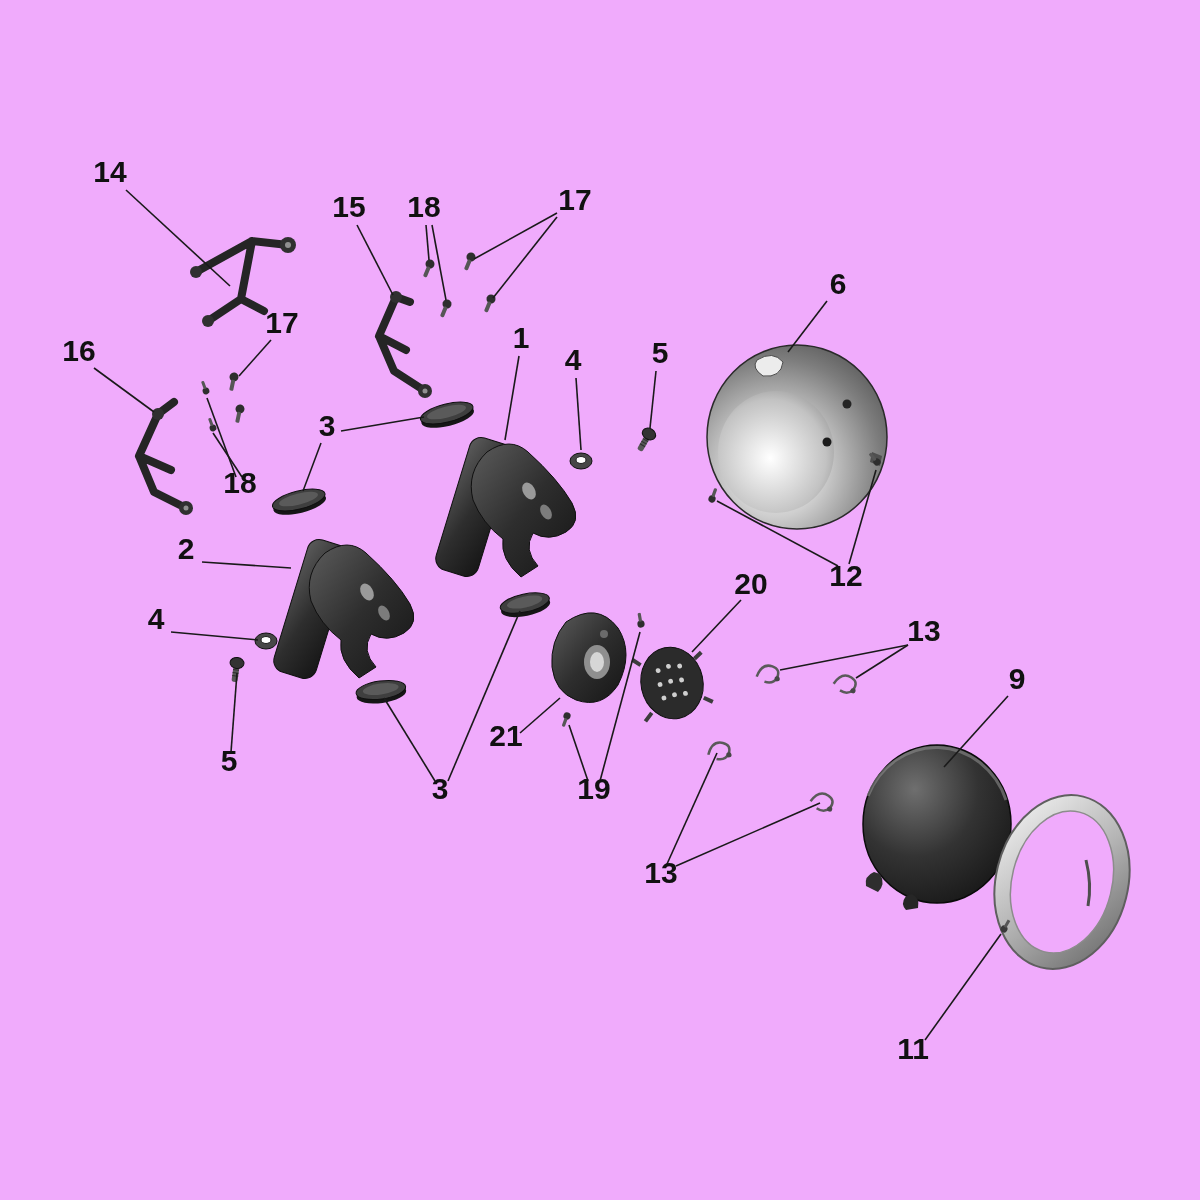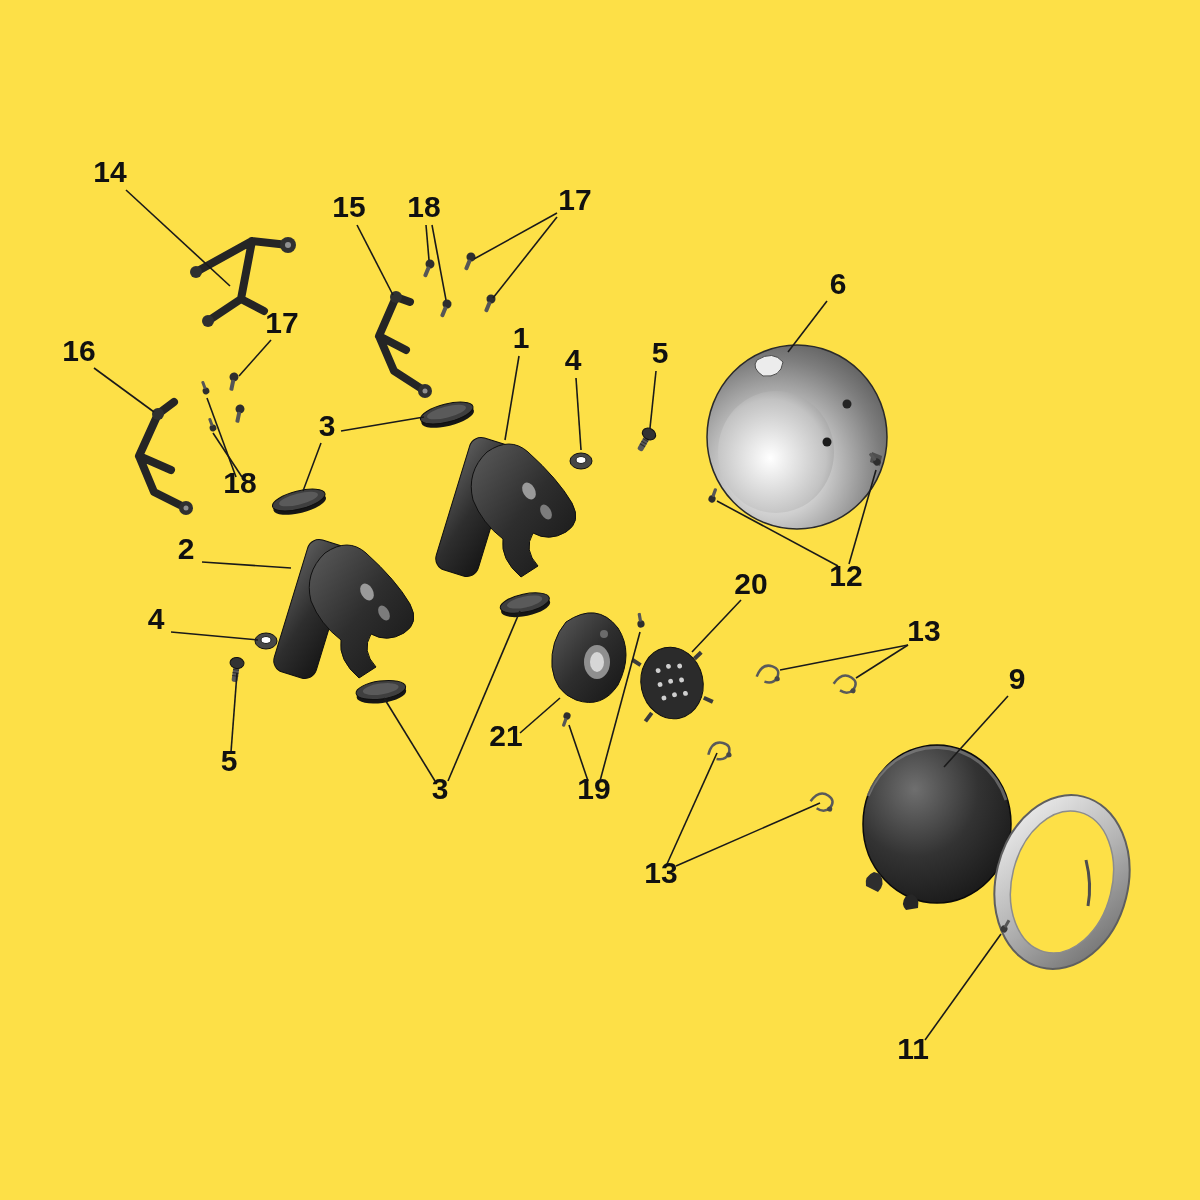--- a/index.html
+++ b/index.html
@@ -1,18 +1,18 @@
 <!DOCTYPE html>
 <html><head>
 <meta charset="utf-8">
 <style>
   html, body { margin: 0; padding: 0; background: #ffffff; }
   .canvas {
     width: 1200px; height: 1200px;
-    background: #fde047;
+    background: #f0abfc;
     position: relative; overflow: hidden;
     font-family: "Liberation Sans", sans-serif;
   }
   svg { display: block; }
   .part-label {
     font-family: "Liberation Sans", sans-serif;
     font-weight: bold;
     fill: #111111;
   }
 </style>

